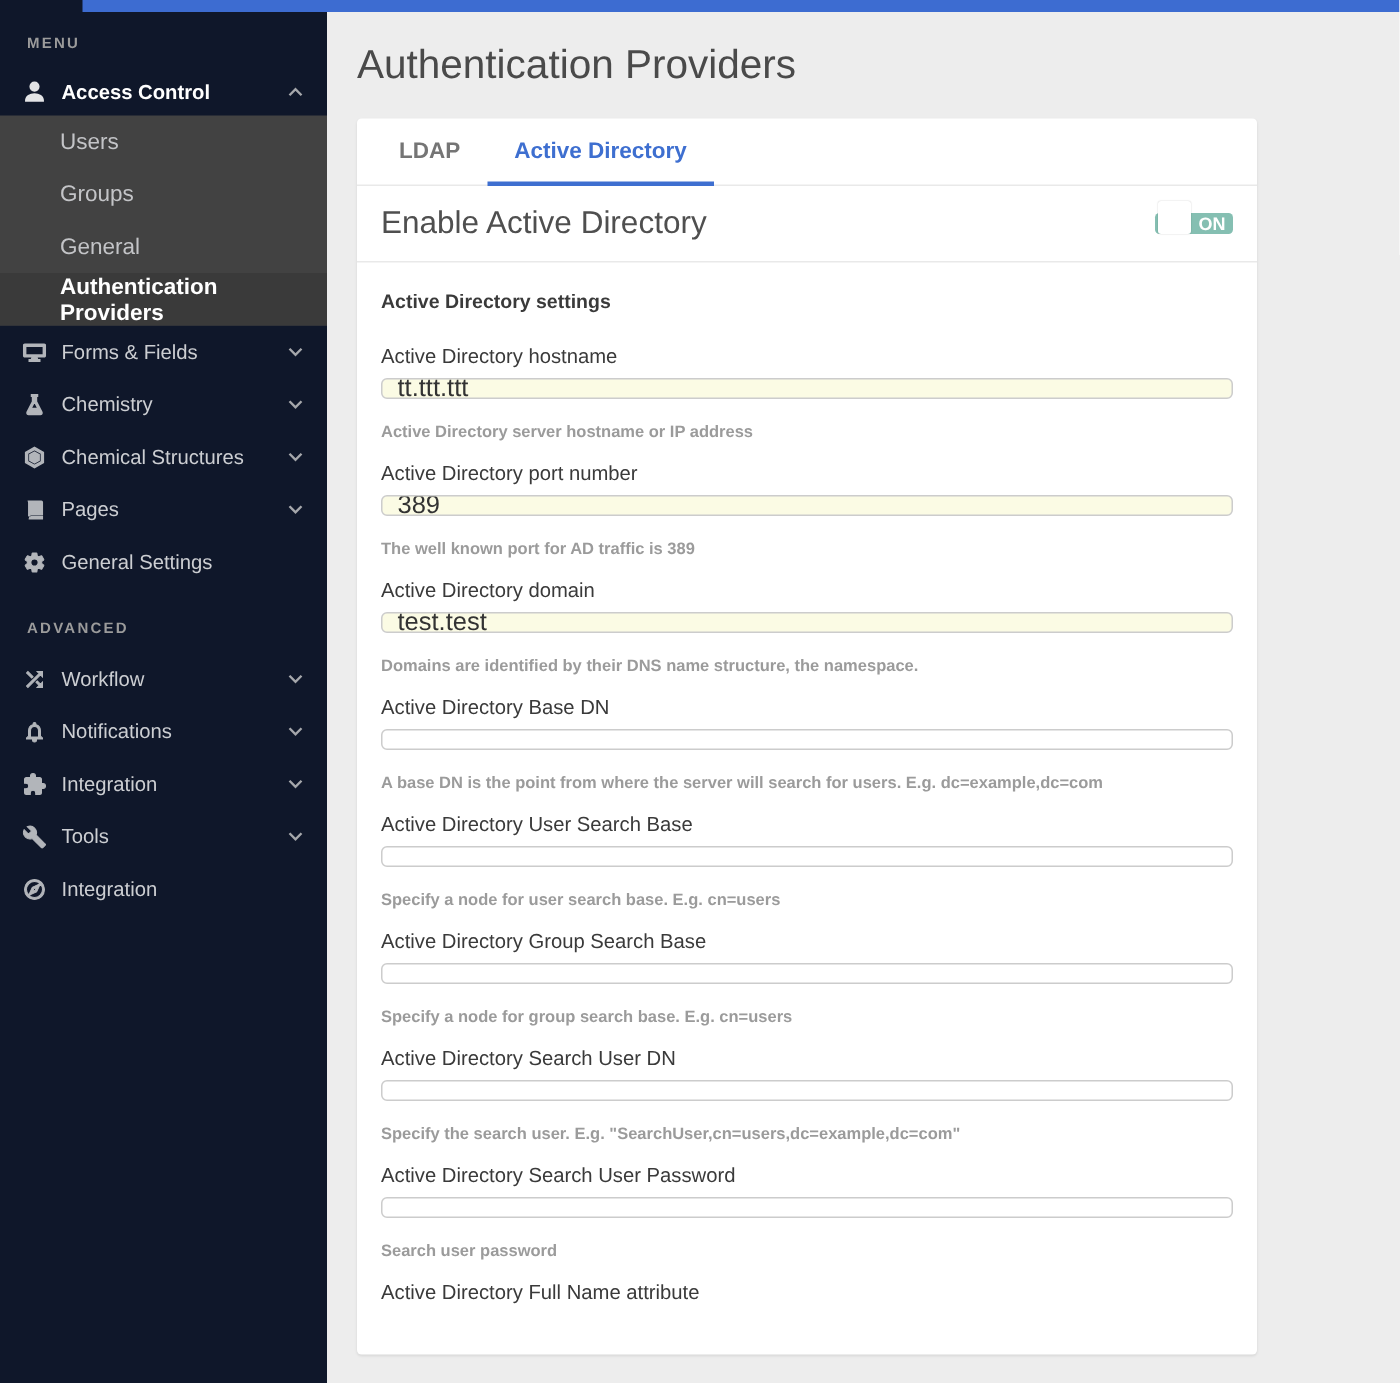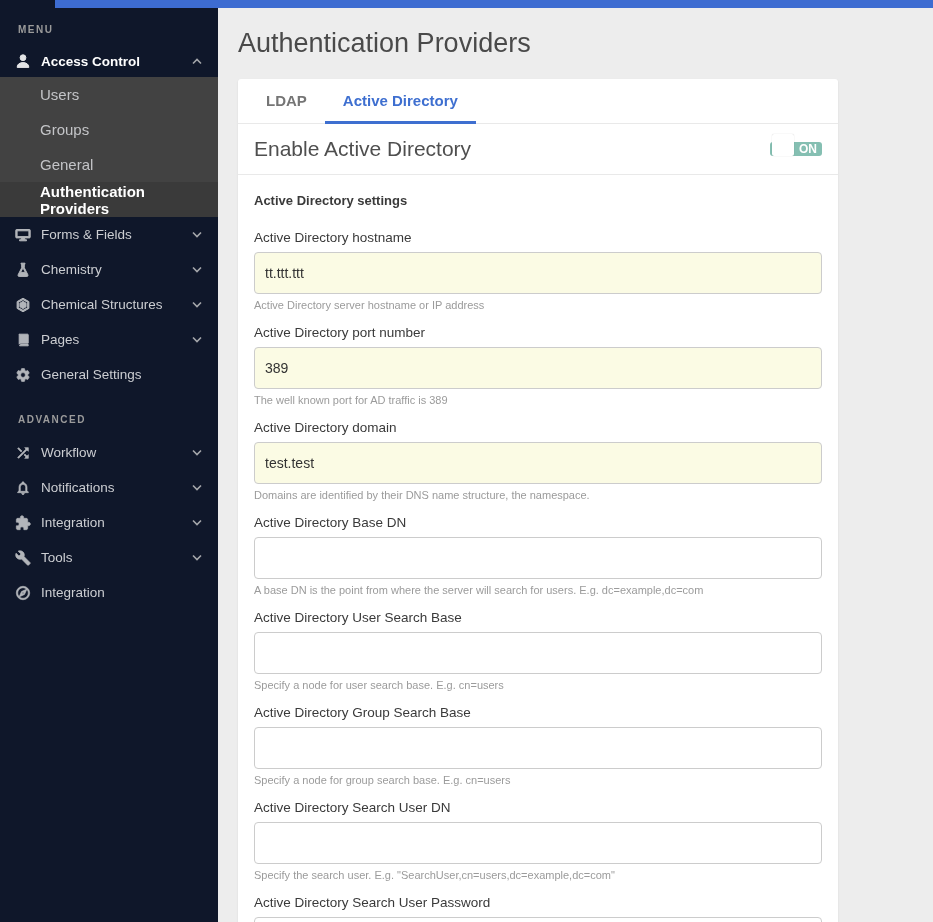--- a/index.html
+++ b/index.html
@@ -36,23 +36,23 @@
   .enable-row { display:flex; align-items:center; justify-content:space-between; height:51px; padding:0 16px; border-bottom:1px solid #e9e9e9; }
   .enable-heading { font-size:21px; font-weight:400; color:#4f4f4f; }
   .toggle { width:52px; height:14px; background:#85bfb2; border-radius:3px; display:flex; align-items:flex-end; cursor:pointer; }
   .toggle-handle { width:22px; height:22px; margin-left:2px; background:#fff; border-radius:2px; box-shadow:0 0 1px rgba(0,0,0,.25); }
   .toggle-label { flex:1; text-align:center; color:#fff; font-size:12px; font-weight:700; }
 
   .settings { padding:16px; }
   .settings-heading { font-size:13px; font-weight:700; color:#3a3a3a; margin:2px 0 22px; }
   .field { margin-bottom:14px; }
   .field-label { font-size:13.5px; color:#3a3a3a; margin-bottom:7px; }
-  .field input { display:block; width:100%; height:42px; border:1px solid #ccc; border-radius:4px; padding:0 10px; font-size:14px; color:#333; background:#fff; font-family:"Liberation Sans", sans-serif; outline:none; }
+  .field input { display:block; width:100%; height:14px; border:1px solid #ccc; border-radius:4px; padding:0 10px; font-size:17px; color:#333; background:#fff; font-family:"Liberation Sans", sans-serif; outline:none; }
   .field input.filled { background:#fbfbe4; }
-  .field-help { font-size:11px; color:#9b9b9b; margin-top:5px; }
+  .field-help { font-size:11px; color:#9b9b9b; margin-top:16px;font-weight:bold; }
 </style>
 </head>
 <body>
 
 <svg width="0" height="0" style="position:absolute">
   <defs>
     <g id="i-user">
         <path d="M8 7.6a2.9 2.9 0 1 0 0-5.8 2.9 2.9 0 0 0 0 5.8zM2.2 14c0-2.9 2.9-4.4 5.8-4.4s5.8 1.5 5.8 4.4v.4H2.2z"></path>
       </g>
     <g id="i-monitor">
@@ -315,15 +315,18 @@
         <input type="text" style="">
         <div class="field-help">Specify the search user. E.g. "SearchUser,cn=users,dc=example,dc=com"</div>
       </div>
 
       <div class="field">
         <div class="field-label">Active Directory Search User Password</div>
         <input type="text" style="">
         <div class="field-help">Search user password</div>
       </div>
 
+      <div class="field">
+        <div class="field-label">Active Directory Full Name attribute</div>
+      </div>
     </div>
   </div>
 </div>
 
 </body></html>

